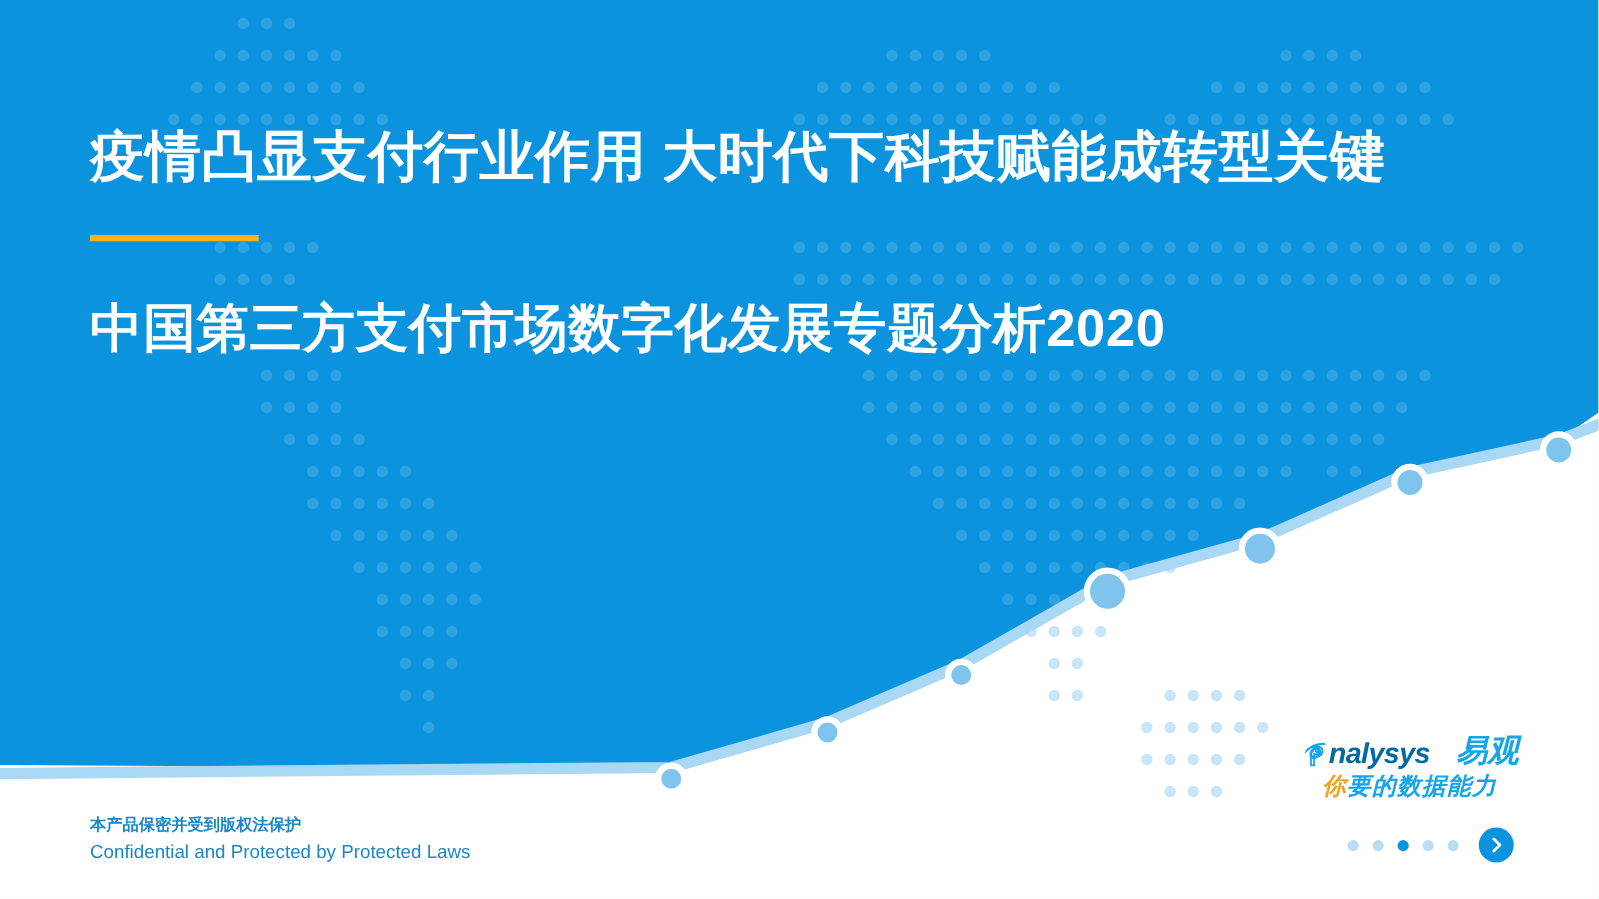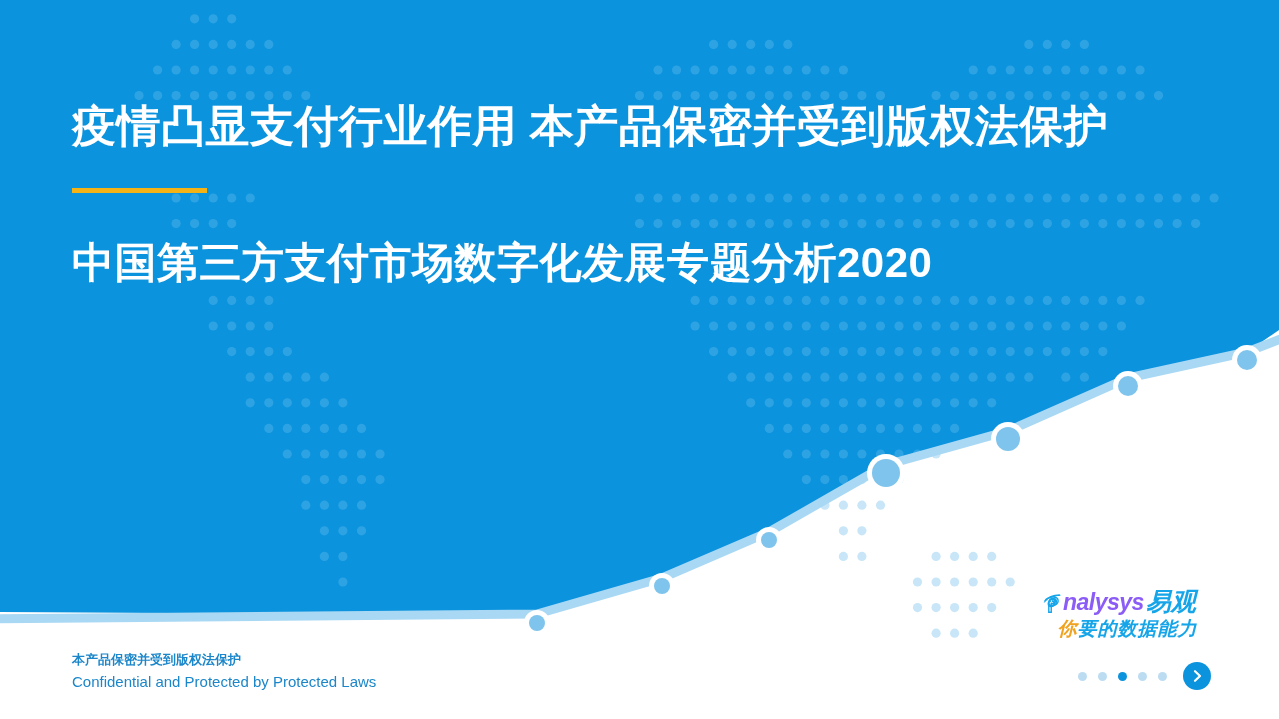--- a/index.html
+++ b/index.html
@@ -102,30 +102,30 @@
   .logo-mark {
     width: 21px;
     height: 21px;
     margin-right: 1px;
     flex: none;
   }
   .logo-word {
     font-size: 23px;
     font-weight: bold;
     font-style: italic;
-    color: #8b5cf6;
+    color: #0369a1;
     letter-spacing: -0.5px;
     line-height: 24px;
   }
   .logo-cn {
     font-size: 25px;
     font-weight: bold;
     font-style: italic;
     color: #16a5e8;
-    margin-left: 2px;
+    margin-left: 21px;
     line-height: 25px;
     text-align: right;
   }
   .logo-tagline {
     margin-top: 2px;
     text-align: center;
     font-size: 19px;
     font-style: italic;
     font-weight: bold;
     color: #16a5e8;
@@ -559,21 +559,21 @@
         <circle cx="1008" cy="439" r="17" fill="#ffffff"></circle>
         <circle cx="1008" cy="439" r="12" fill="#7fc4ec"></circle>
         <circle cx="1128" cy="386" r="15" fill="#ffffff"></circle>
         <circle cx="1128" cy="386" r="10" fill="#7fc4ec"></circle>
         <circle cx="1247" cy="360" r="15" fill="#ffffff"></circle>
         <circle cx="1247" cy="360" r="10" fill="#7fc4ec"></circle>
       </g>
   </svg>
 
   <div class="title-block">
-    <div class="main-title">疫情凸显支付行业作用 本产品保密并受到版权法保护</div>
+    <div class="main-title">疫情凸显支付行业作用 大时代下科技赋能成转型关键</div>
     <div class="divider"></div>
     <div class="sub-title">中国第三方支付市场数字化发展专题分析2020</div>
   </div>
 
   <div class="footer">
     <div class="footer-cn">本产品保密并受到版权法保护</div>
     <div class="footer-en">Confidential and Protected by Protected Laws</div>
   </div>
 
   <div class="logo">

